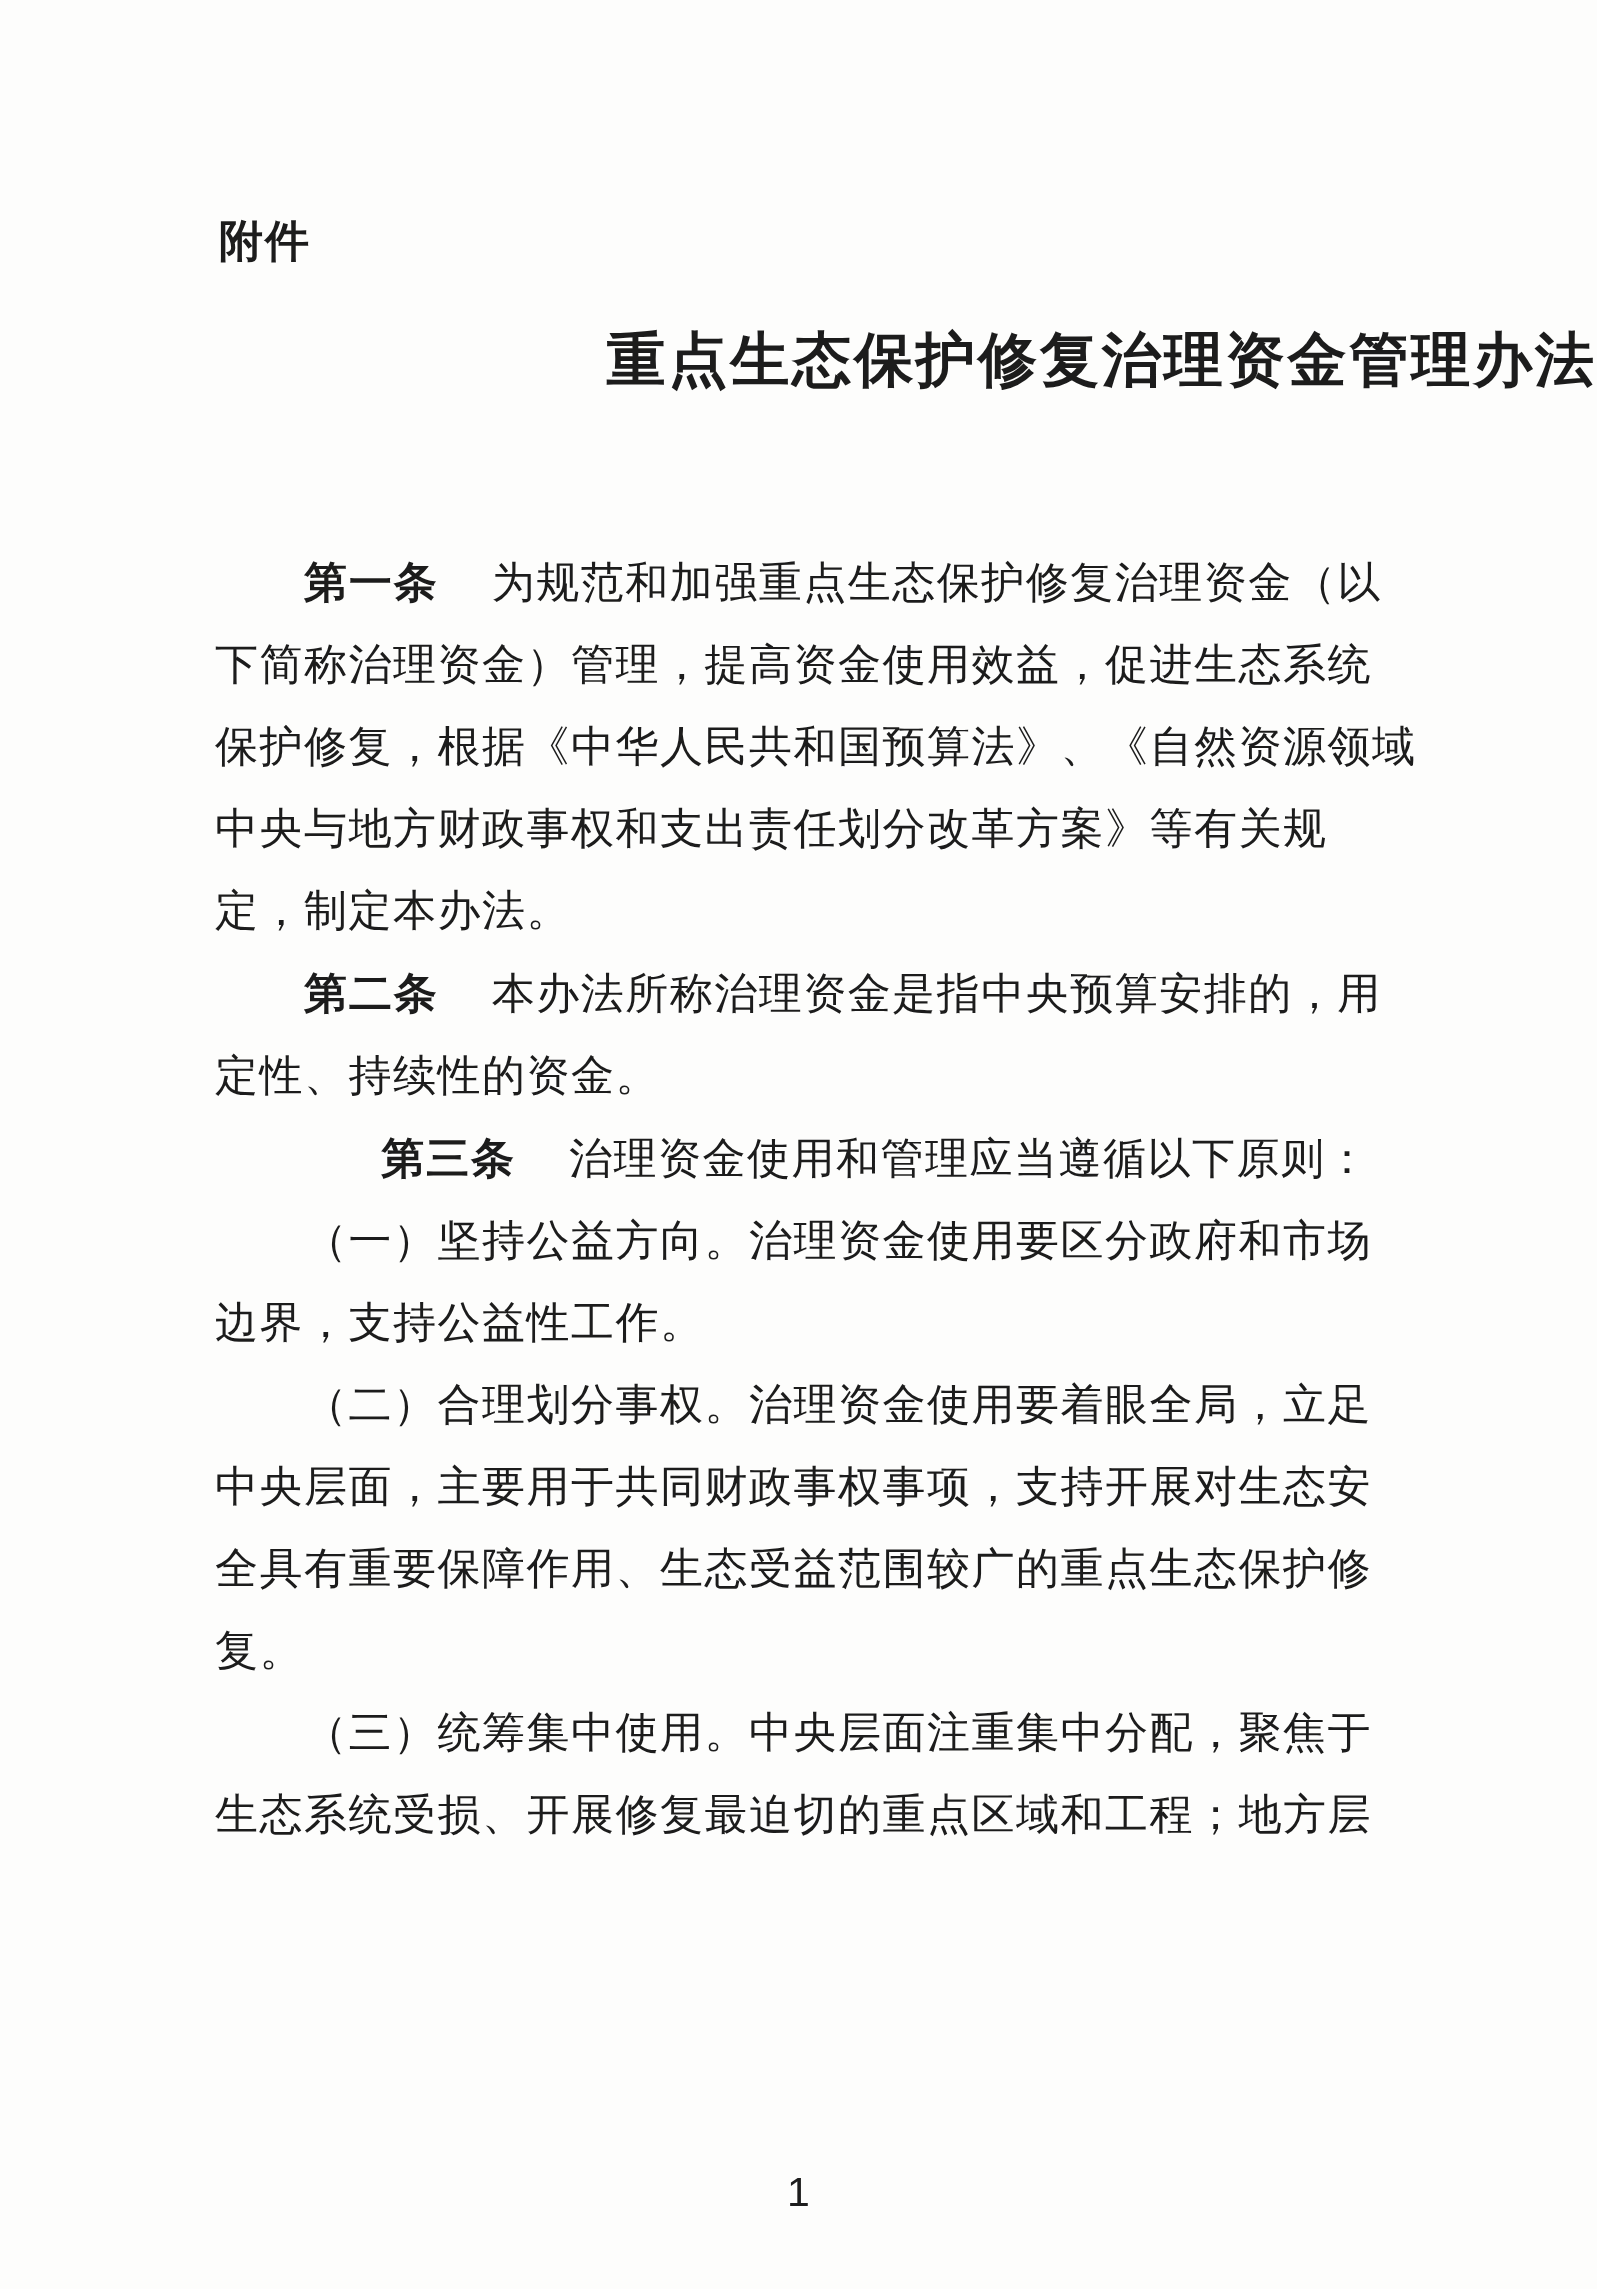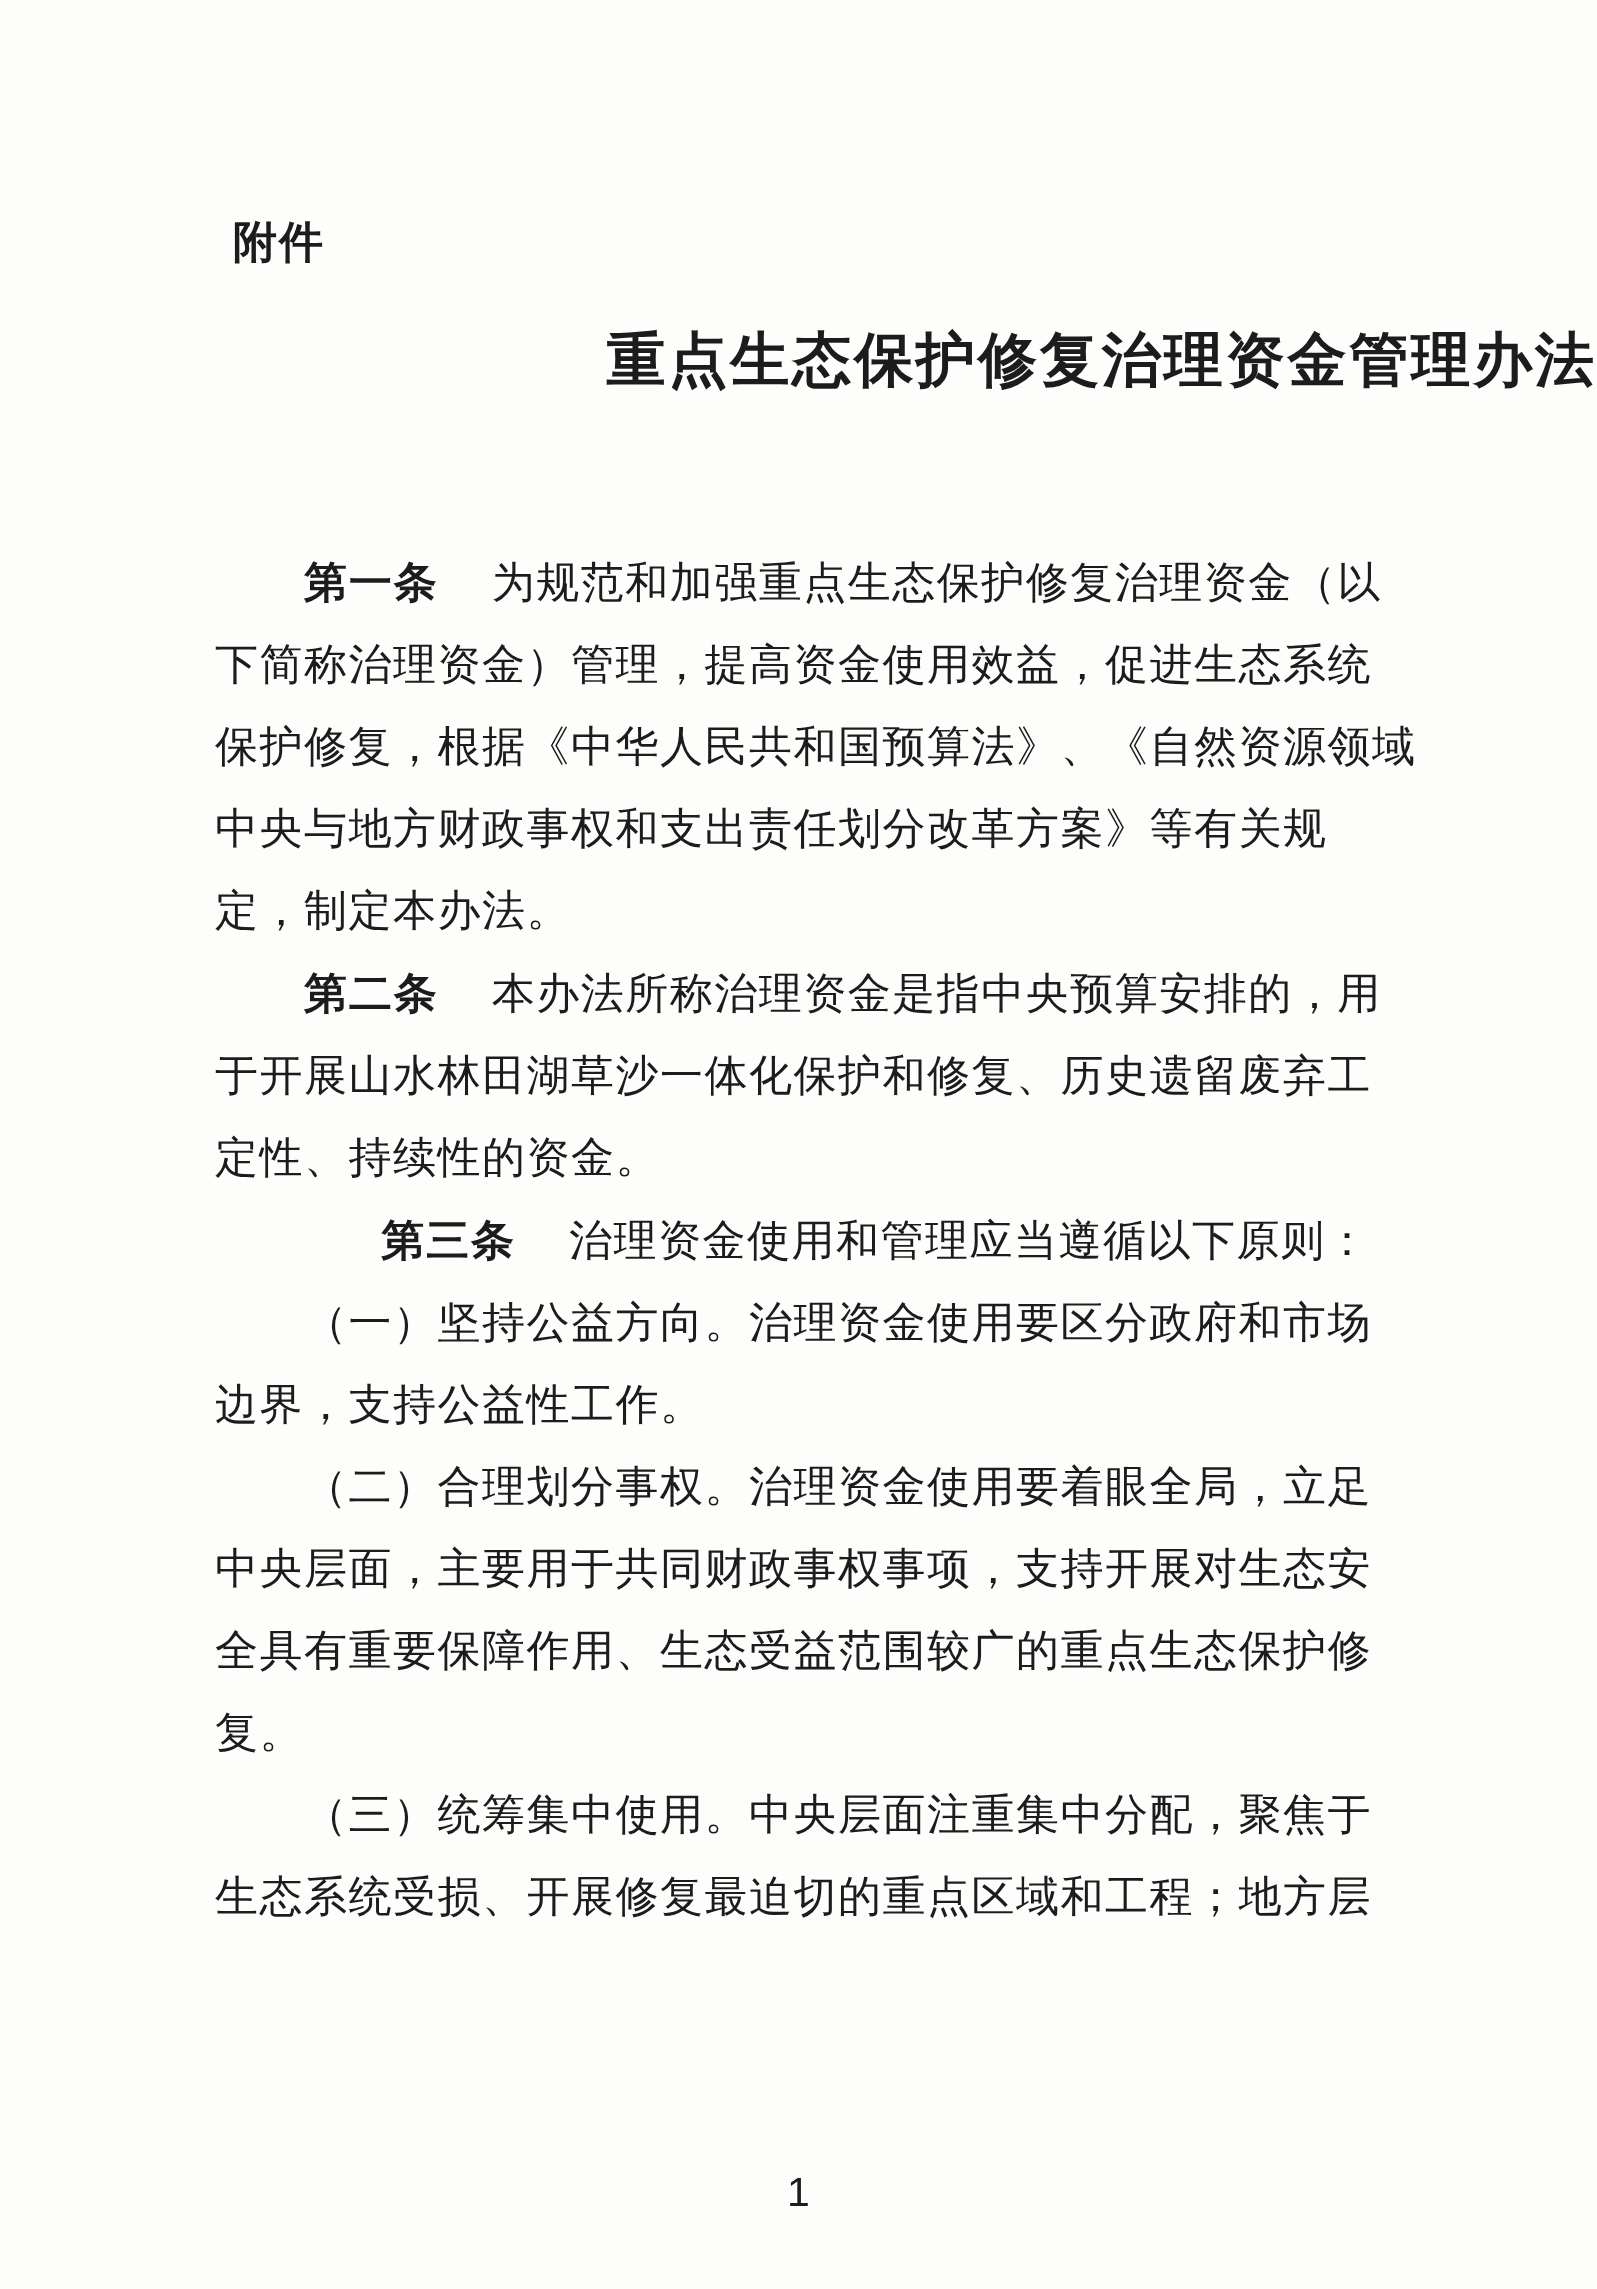--- a/index.html
+++ b/index.html
@@ -12,26 +12,25 @@
     background: #fdfdfc;
     color: #1c1c1c;
     font-family: "Liberation Serif", serif;
     overflow: hidden;
   }
 
   .attachment {
     position: absolute;
     left: 219px;
     top: 217px;
-    font-family: Liberation Sans, sans-serif;
+    font-family: Liberation Serif, serif;
     font-weight: 600;
     font-size: 44px;
     line-height: 1.15;
     letter-spacing: 1.9px;
-    margin-left: 14px;
   }
 
   .doc-title {
     position: absolute;
     top: 328px;
     left: 0;
     width: 100%;
     text-align: right;
     font-family: "Liberation Serif", serif;
     font-weight: 700;
@@ -83,21 +82,20 @@
 
   <h1 class="doc-title">重点生态保护修复治理资金管理办法</h1>
 
   <div class="body-text">
       <div class="line indent"><span class="article-num">第一条</span><span>为规范和加强重点生态保护修复治理资金（以</span></div>
       <div class="line"><span>下简称治理资金）管理，提高资金使用效益，促进生态系统</span></div>
       <div class="line"><span>保护修复，根据《中华人民共和国预算法》、《自然资源领域</span></div>
       <div class="line"><span>中央与地方财政事权和支出责任划分改革方案》等有关规</span></div>
       <div class="line"><span>定，制定本办法。</span></div>
       <div class="line indent"><span class="article-num">第二条</span><span>本办法所称治理资金是指中央预算安排的，用</span></div>
-      <div class="line"><span>于开展山水林田湖草沙一体化保护和修复、历史遗留废弃工</span></div>
       <div class="line"><span>定性、持续性的资金。</span></div>
       <div class="line indent"><span class="article-num">第三条</span><span>治理资金使用和管理应当遵循以下原则：</span></div>
       <div class="line indent"><span>（一）坚持公益方向。治理资金使用要区分政府和市场</span></div>
       <div class="line"><span>边界，支持公益性工作。</span></div>
       <div class="line indent"><span>（二）合理划分事权。治理资金使用要着眼全局，立足</span></div>
       <div class="line"><span>中央层面，主要用于共同财政事权事项，支持开展对生态安</span></div>
       <div class="line"><span>全具有重要保障作用、生态受益范围较广的重点生态保护修</span></div>
       <div class="line"><span>复。</span></div>
       <div class="line indent"><span>（三）统筹集中使用。中央层面注重集中分配，聚焦于</span></div>
       <div class="line"><span>生态系统受损、开展修复最迫切的重点区域和工程；地方层</span></div>

